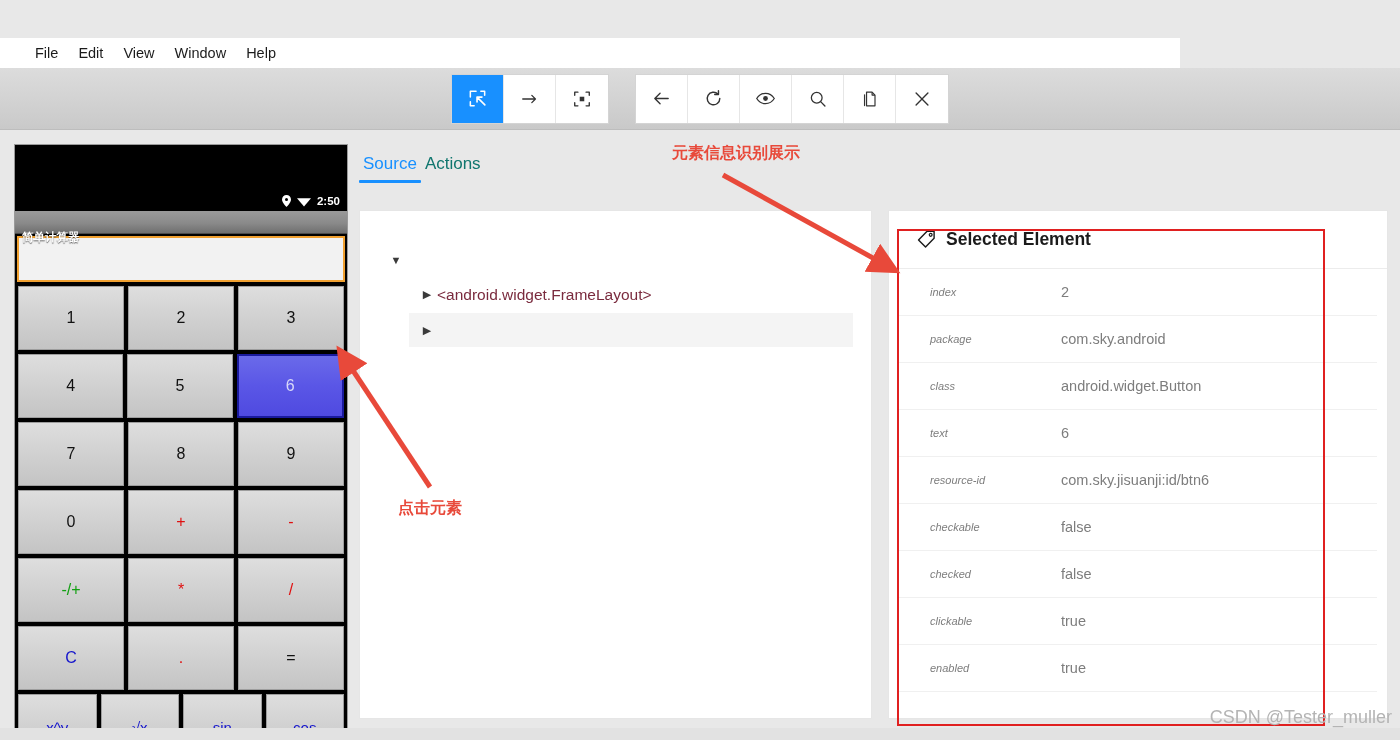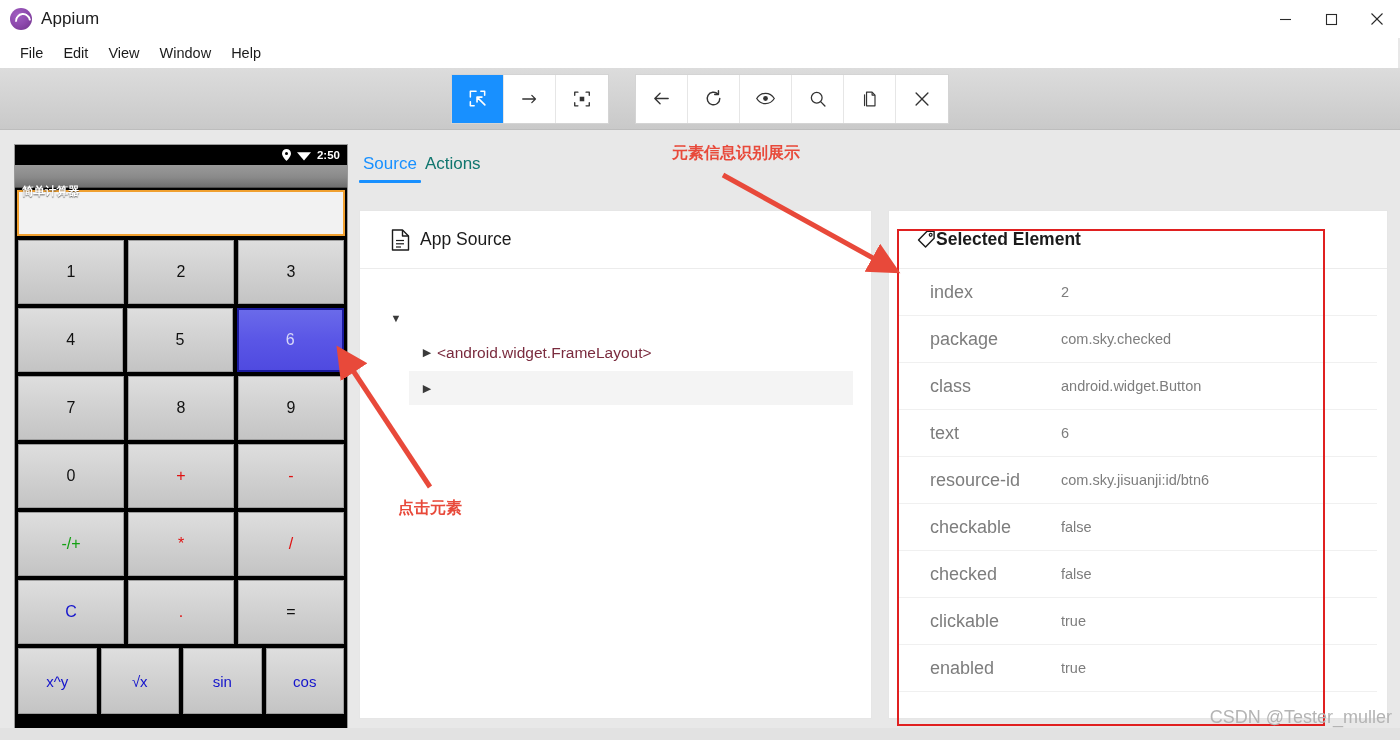--- a/index.html
+++ b/index.html
@@ -41,23 +41,23 @@
   .win-btn {
     width: 46px; height: 38px; display: flex;
     align-items: center; justify-content: center;
     color: #2a2a2a;
   }
   .win-btn svg { display: block; }
 
   
   .menubar {
     position: absolute; top: 38px; left: 0;
-    width: 1398px; height: 30px;
+    width: 1180px; height: 30px;
     background: #ffffff;
-    display: flex; align-items: center; padding-left: 11px;
+    display: flex; align-items: center; padding-left: 26px;
   }
   .menu-item {
     font-size: 14.5px; color: #1b1b1b;
     padding: 3px 9px; margin-right: 2px; border-radius: 2px;
   }
 
   
   .toolbar {
     position: absolute; top: 68px; left: 0;
     width: 1400px; height: 62px;
@@ -86,21 +86,21 @@
   
   .device {
     position: absolute; left: 14px; top: 13px;
     width: 334px; height: 586px;
     background: #000000;
     border: 1px solid #9a9a9a;
   }
   .dev-statusbar {
     height: 20px; background: #000000;
     display: flex; align-items: center; justify-content: flex-end;
-    padding-right: 7px; gap: 6px;
+    padding-right: 7px; gap: 6px; margin-top: 46px;
   }
   .dev-status-time { color: #ffffff; font-size: 11.5px; font-weight: bold; }
   .dev-appbar {
     height: 23px;
     background: linear-gradient(180deg,#9a9a9a 0%,#8a8a8a 55%,#6f6f6f 100%);
     display: flex; align-items: center; padding-left: 7px;
     border-bottom: 1px solid #4a4a4a;
   }
   .dev-appbar-title {
     color: #ffffff; font-size: 11.5px; font-weight: bold;
@@ -184,30 +184,30 @@
     position: absolute; left: 888px; top: 0;
     width: 500px; height: 609px;
   }
   .sel-card {
     position: absolute; left: 0; top: 79px;
     width: 500px; height: 509px;
     background: #ffffff; border: 1px solid #e6e6e6;
   }
   .sel-head {
     height: 58px; display: flex; align-items: center;
-    padding-left: 28px; 
+    padding-left: 28px; gap: 10px;
     border-bottom: 1px solid #ececec;
   }
   .sel-head-title { font-size: 17.5px; color: #1b1b1b; font-weight: bold; }
   .attr-table { padding: 0 10px; }
   .attr-row {
     display: flex; align-items: center; height: 47px;
     border-bottom: 1px solid #f0f0f0; padding-left: 31px;
   }
-  .attr-key { width: 131px; flex: none; font-size: 18px; color: #7d7d7d; }
+  .attr-key { width: 131px; flex: none; font-size: 11px; color: #7d7d7d; font-style: italic; }
   .attr-val { font-size: 14.5px; color: #7d7d7d; }
 
   
   .red-rect {
     position: absolute; left: 897px; top: 229px;
     width: 428px; height: 497px;
     border: 2.5px solid #e02020;
     pointer-events: none;
   }
 
@@ -238,42 +238,20 @@
   .bottom-ghost {
     position: absolute; left: 360px; top: -4px;
     font-size: 12px; color: #c8c8c8; white-space: nowrap;
   }
 </style>
 </head>
 <body>
 
 <div id="app">
 
-  <div class="titlebar">
-    <div class="app-logo"></div>
-    <div class="app-title">Appium</div>
-    <div class="win-controls">
-      <div class="win-btn">
-        <svg width="13" height="13" viewBox="0 0 13 13">
-            <line x1="1" y1="6.5" x2="12" y2="6.5" stroke="currentColor" stroke-width="1.1"></line>
-          </svg>
-      </div>
-      <div class="win-btn">
-        <svg width="13" height="13" viewBox="0 0 13 13">
-            <rect x="1.5" y="1.5" width="10" height="10" fill="none" stroke="currentColor" stroke-width="1.1"></rect>
-          </svg>
-      </div>
-      <div class="win-btn">
-        <svg width="14" height="14" viewBox="0 0 14 14">
-            <line x1="1.5" y1="1.5" x2="12.5" y2="12.5" stroke="currentColor" stroke-width="1.1"></line>
-            <line x1="12.5" y1="1.5" x2="1.5" y2="12.5" stroke="currentColor" stroke-width="1.1"></line>
-          </svg>
-      </div>
-    </div>
-  </div>
 
   <div class="menubar">
     <div class="menu-item">File</div>
     <div class="menu-item">Edit</div>
     <div class="menu-item">View</div>
     <div class="menu-item">Window</div>
     <div class="menu-item">Help</div>
   </div>
 
   <div class="toolbar">
@@ -396,30 +374,20 @@
       </div>
     </div>
 
     <div class="center-col">
       <div class="tabs">
         <div class="tab active">Source</div>
         <div class="tab">Actions</div>
       </div>
 
       <div class="card">
-        <div class="card-head">
-          <svg width="19" height="22" viewBox="0 0 19 22">
-            <path d="M1.5 1h10l6 6v14h-16z" fill="none" stroke="#1b1b1b" stroke-width="1.4" stroke-linejoin="round"></path>
-            <path d="M11.5 1v6h6" fill="none" stroke="#1b1b1b" stroke-width="1.4" stroke-linejoin="round"></path>
-            <line x1="5" y1="11.5" x2="13" y2="11.5" stroke="#1b1b1b" stroke-width="1.2"></line>
-            <line x1="5" y1="14.8" x2="13" y2="14.8" stroke="#1b1b1b" stroke-width="1.2"></line>
-            <line x1="5" y1="18" x2="10" y2="18" stroke="#1b1b1b" stroke-width="1.2"></line>
-          </svg>
-          <span class="card-head-title">App Source</span>
-        </div>
 
         <div class="tree">
           <div class="tree-row indent-1">
             <span class="caret">▼</span>
           </div>
           <div class="tree-row indent-2">
             <span class="caret">▶</span>
             <span class="tree-txt">&lt;android.widget.FrameLayout&gt;</span>
           </div>
           <div class="tree-row indent-2 hl">
@@ -439,21 +407,21 @@
           <span class="sel-head-title">Selected Element</span>
         </div>
 
         <div class="attr-table">
           <div class="attr-row">
             <span class="attr-key">index</span>
             <span class="attr-val">2</span>
           </div>
           <div class="attr-row">
             <span class="attr-key">package</span>
-            <span class="attr-val">com.sky.checked</span>
+            <span class="attr-val">com.sky.android</span>
           </div>
           <div class="attr-row">
             <span class="attr-key">class</span>
             <span class="attr-val">android.widget.Button</span>
           </div>
           <div class="attr-row">
             <span class="attr-key">text</span>
             <span class="attr-val">6</span>
           </div>
           <div class="attr-row">

